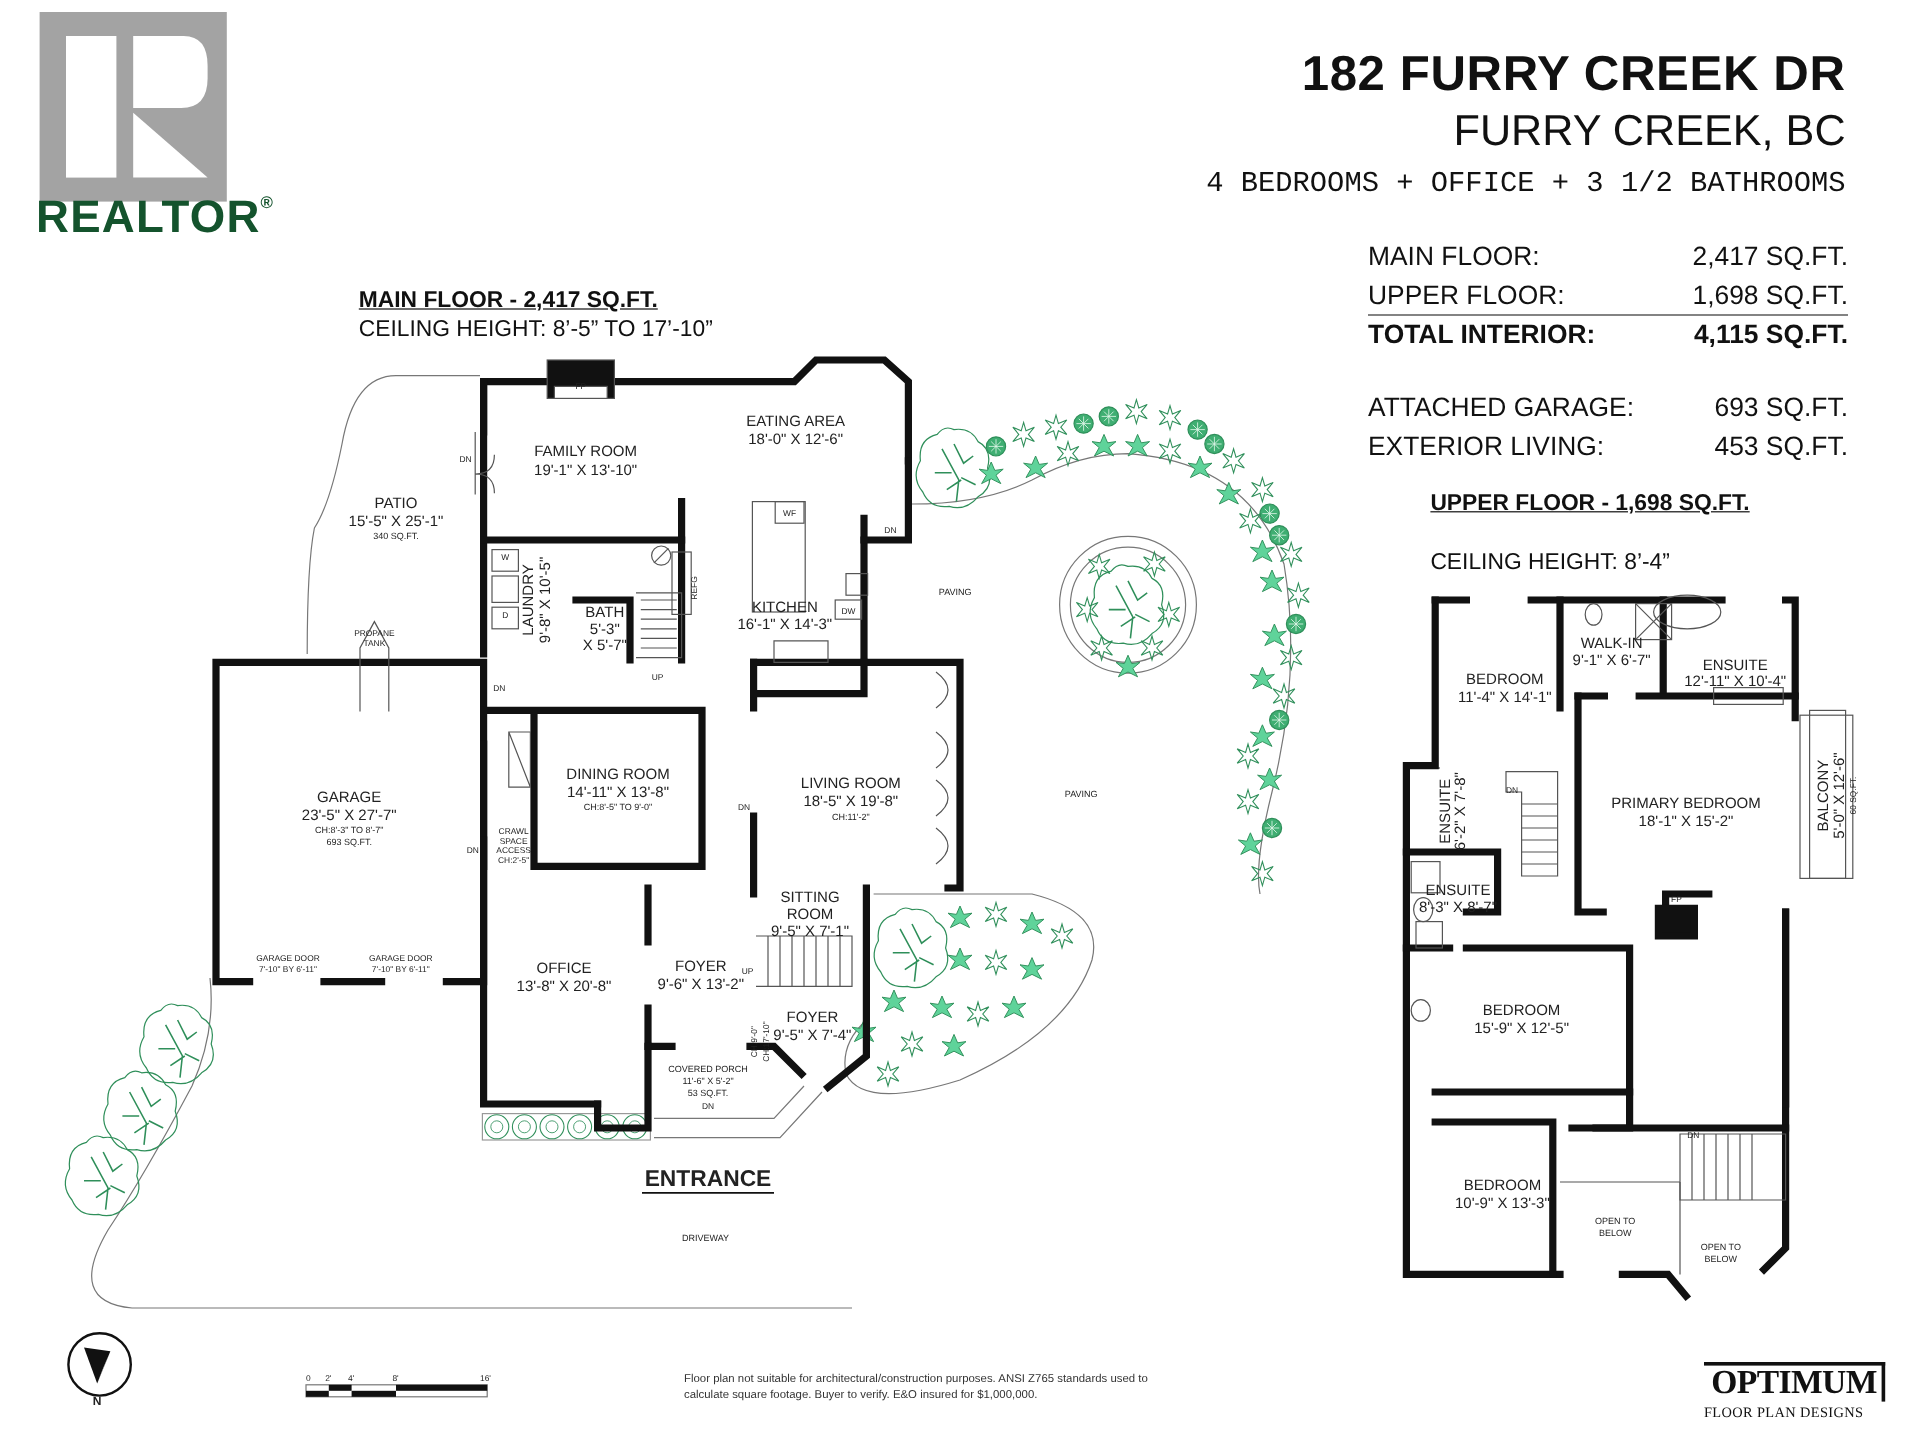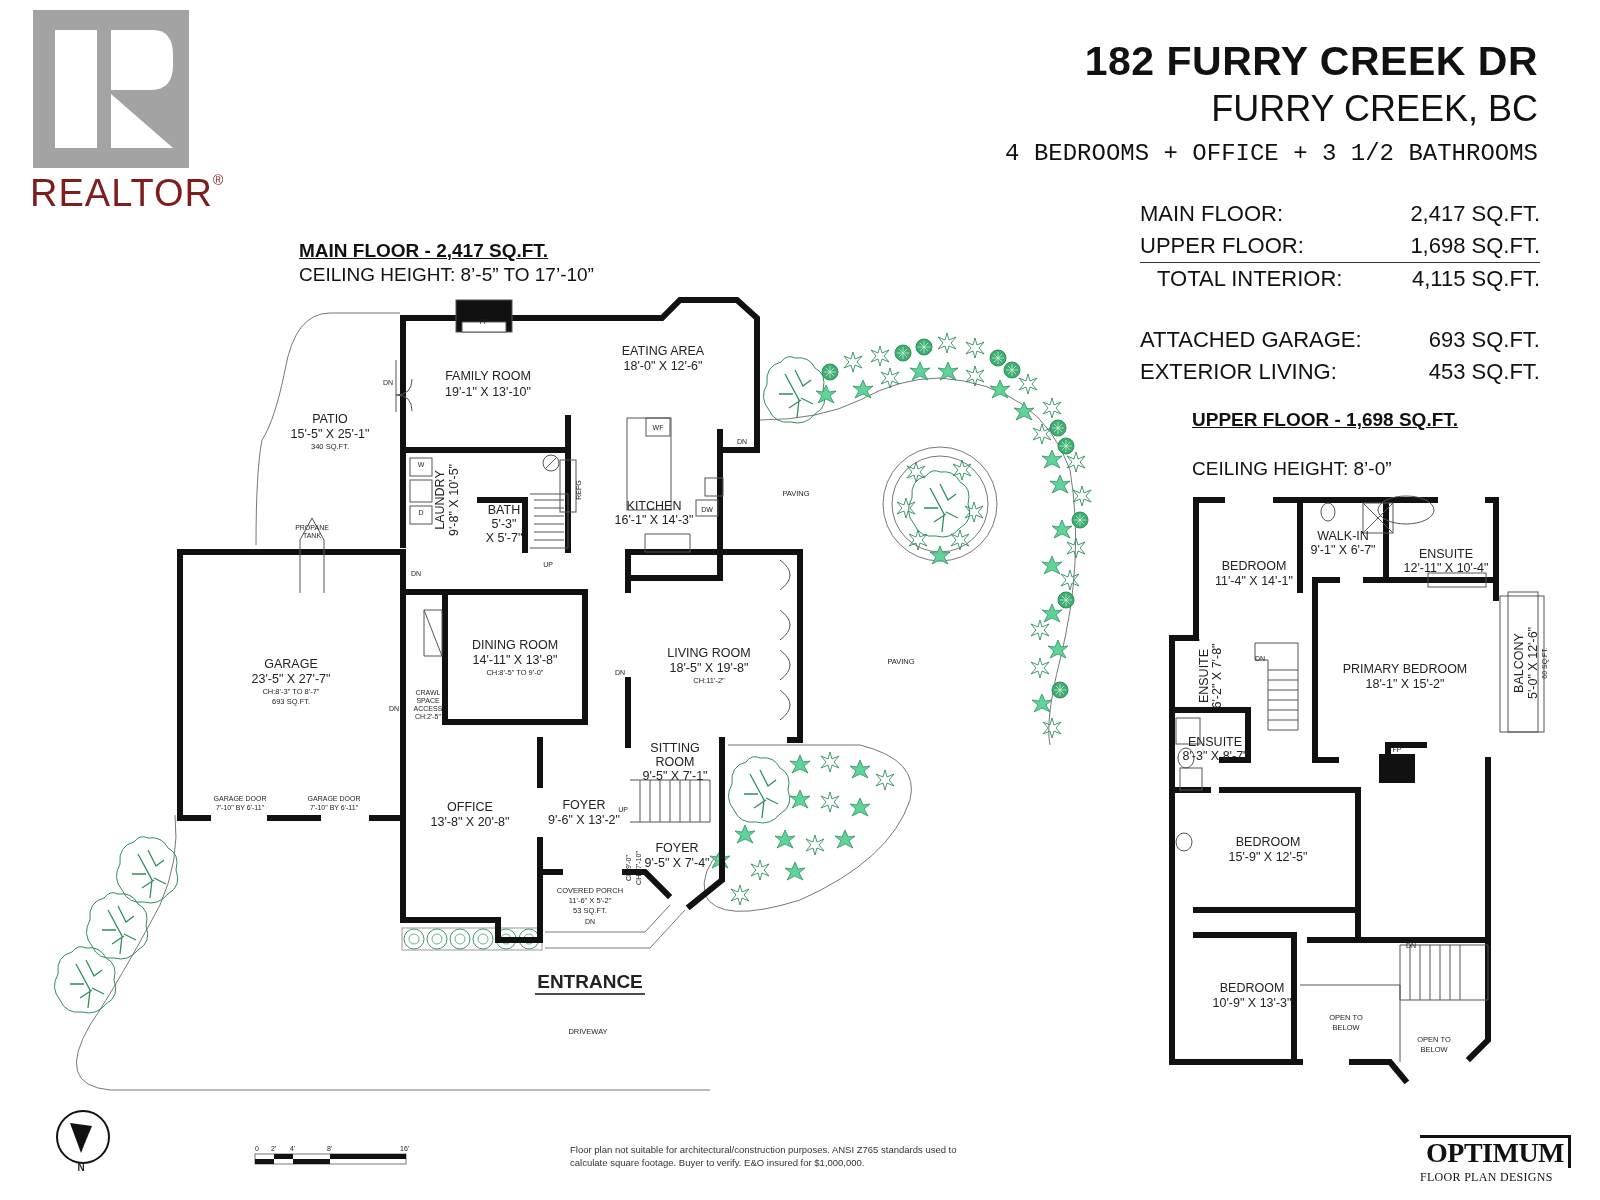--- a/index.html
+++ b/index.html
@@ -1,31 +1,31 @@
 <!DOCTYPE html>
 <html><head>
 <meta charset="utf-8">
 <style>
   html, body { margin:0; padding:0; background:#ffffff; }
   body { width:1600px; height:1200px; position:relative; overflow:hidden;
          font-family:"Liberation Sans", "DejaVu Sans", sans-serif; color:#111; }
   .abs { position:absolute; }
   
   .realtor-box { left:33px; top:10px; width:157px; width:156px; height:158px; background:#a3a3a3; }
-  .realtor-label { left:30px; top:172px; font-size:38px; color:#7f1d1d; letter-spacing:1px; font-weight:400; }
+  .realtor-label { left:30px; top:160px; font-size:38px; color:#14532d; letter-spacing:1px; font-weight:700; }
   .realtor-reg { font-size:14px; vertical-align:top; }
   
   .hdr { right:62px; white-space:nowrap; }
   .title { top:38px; font-size:41px; font-weight:700; letter-spacing:0.5px; }
   .subtitle { top:88px; font-size:36px; font-weight:400; }
   .features { top:140px; font-size:24px;font-family:Liberation Mono, monospace; }
   .stats { left:1140px; width:400px; font-size:22px; }
   .stats .row { display:flex; justify-content:space-between; height:32px; line-height:32px; }
   .stats .row.under { border-bottom:1.5px solid #333; }
-  .stats .row.bold { font-weight:400;margin-left:17px; }
+  .stats .row.bold { font-weight:700; }
   .floor-title { font-size:19px; font-weight:700; text-decoration:underline; white-space:nowrap; }
   .floor-ceiling { font-size:19px; white-space:nowrap; }
   svg text { font-family:"Liberation Sans", "DejaVu Sans", sans-serif; fill:#222; }
   .room-name { font-size:12.5px; }
   .room-dim { font-size:12.5px; }
   .small { font-size:7.5px; }
   .tiny { font-size:7px; }
   .disclaimer { left:570px; top:1143px; width:480px; text-align:left; font-size:9.5px; line-height:13px; color:#333; }
   .optimum { left:1420px; top:1135px;font-family:Liberation Serif, serif; }
   .opt-word { font-size:28px; font-weight:700; letter-spacing:-0.5px; border:3px solid #111; border-left:0; border-bottom:0; padding:0 4px 0 6px; line-height:30px; }
@@ -70,21 +70,21 @@
   </div>
   <div class="row">
     <span>EXTERIOR LIVING:</span>
     <span>453 SQ.FT.</span>
   </div>
 </div>
 
 <div class="abs floor-title" style="left:299px; top:240px;">MAIN FLOOR - 2,417 SQ.FT.</div>
 <div class="abs floor-ceiling" style="left:299px; top:264px;">CEILING HEIGHT: 8’-5” TO 17’-10”</div>
 <div class="abs floor-title" style="left:1192px; top:409px;">UPPER FLOOR - 1,698 SQ.FT.</div>
-<div class="abs floor-ceiling" style="left:1192px; top:458px;">CEILING HEIGHT: 8’-0”</div>
+<div class="abs floor-ceiling" style="left:1192px; top:458px;">CEILING HEIGHT: 8’-4”</div>
 
 <svg class="abs" style="left:0; top:0;" width="1600" height="1200" viewBox="0 0 1600 1200">
   <defs>
     <g id="plantA">
       <path d="M0,-10 L3,-3 L10,-4 L4,1 L8,8 L0,4 L-8,8 L-4,1 L-10,-4 L-3,-3 Z" fill="#5fd39a" stroke="#2f8f5a" stroke-width="0.8"></path>
     </g>
     <g id="plantB">
       <path d="M0,-10 L2,-3 L9,-6 L4,0 L9,6 L2,3 L0,10 L-2,3 L-9,6 L-4,0 L-9,-6 L-2,-3 Z" fill="none" stroke="#2f8f5a" stroke-width="0.9"></path>
     </g>
     <g id="plantC">

